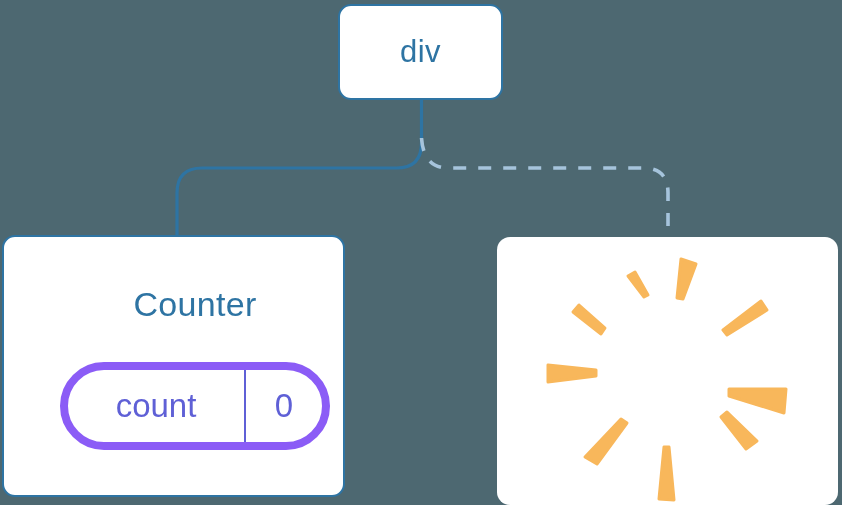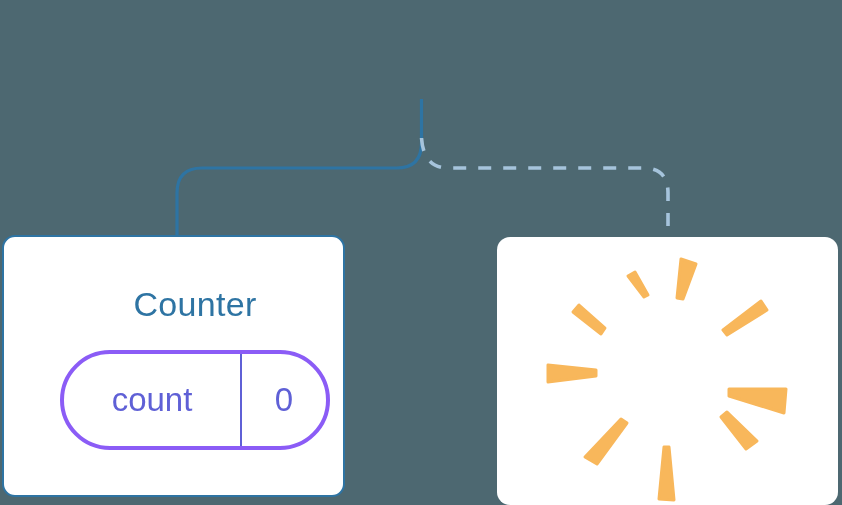--- a/index.html
+++ b/index.html
@@ -51,25 +51,25 @@
     padding-left: 43px;
   }
   .counter-title {
     margin-top: 48px;
     color: #2e74a3;
     font-size: 34px;
     font-weight: 500;
     letter-spacing: 0.3px;
   }
   .state-pill {
-    margin-top: 26px;
+    margin-top: 38px;
     width: 270px;
-    height: 100px;
+    height: 88px;
     box-sizing: border-box;
-    border: 4px solid #8b5cf6;
+    border: 8px solid #8b5cf6;
     border-radius: 50px;
     display: flex;
     align-items: stretch;
     overflow: hidden;
     background: #ffffff;
   }
   .pill-key-cell {
     flex: 0 0 176px;
     display: flex;
     align-items: center;
@@ -104,20 +104,23 @@
 </head>
 <body>
 
 <div class="stage">
 
   <svg class="connectors" viewBox="0 0 842 505" xmlns="http://www.w3.org/2000/svg">
     <path d="M 421.5 99 L 421.5 143 Q 421.5 168 396.5 168 L 202 168 Q 177 168 177 193 L 177 236" fill="none" stroke="#2e74a3" stroke-width="3.2"></path>
     <path d="M 421.5 138 Q 423.5 168 448.5 168 L 643 168 Q 668 168 668 193 L 668 238" fill="none" stroke="#a6c4dc" stroke-width="3.6" stroke-dasharray="13 12"></path>
   </svg>
 
+  <div class="node node-root">
+    <span class="root-label">div</span>
+  </div>
 
   <div class="node node-counter">
     <div class="counter-title">Counter</div>
     <div class="state-pill">
       <div class="pill-key-cell">count</div>
       <div class="pill-value-cell">0</div>
     </div>
   </div>
 
   <div class="node node-poof">

